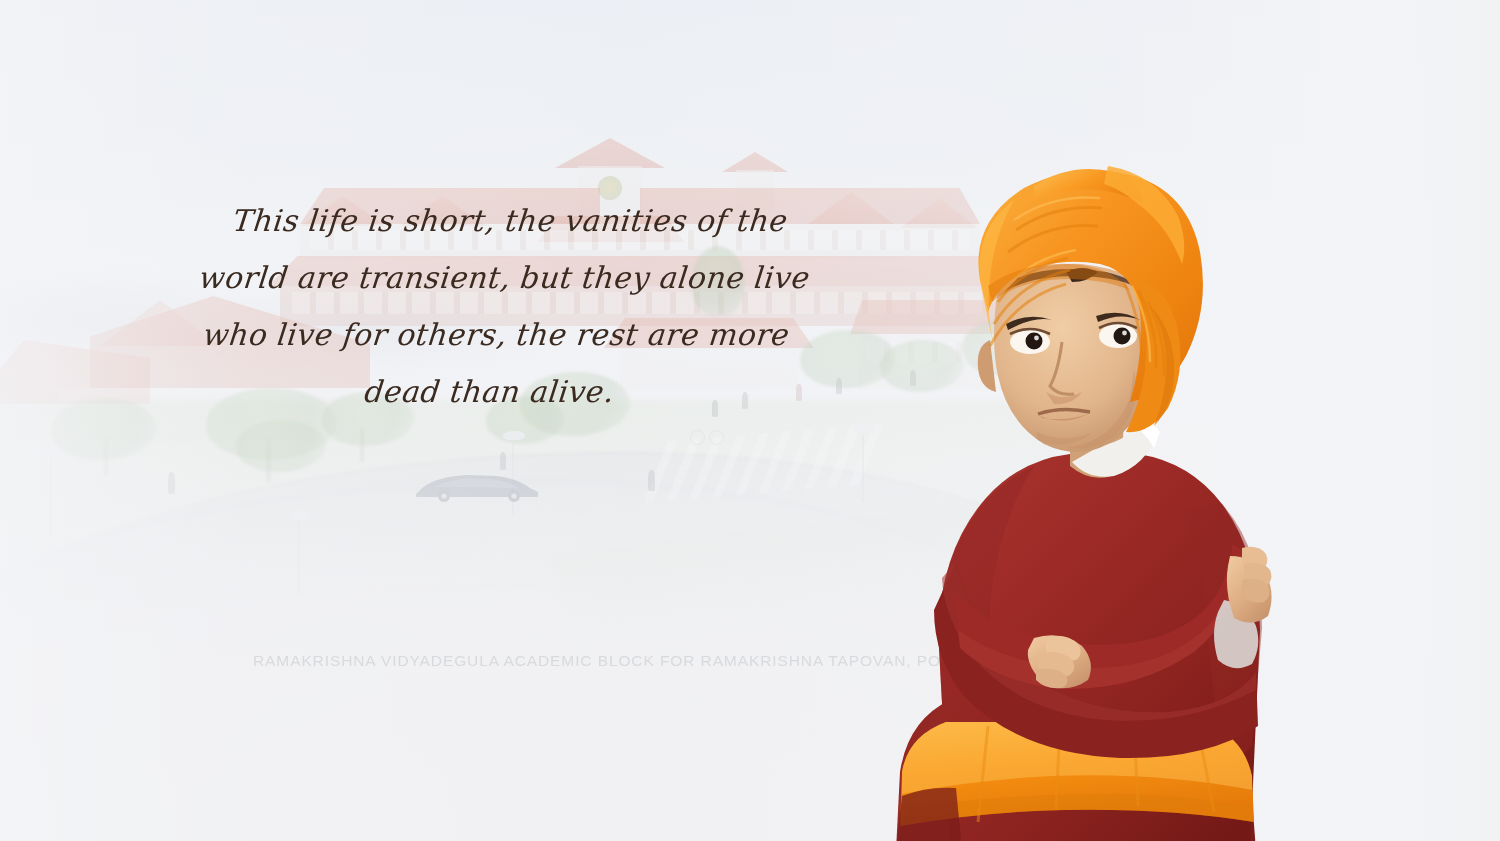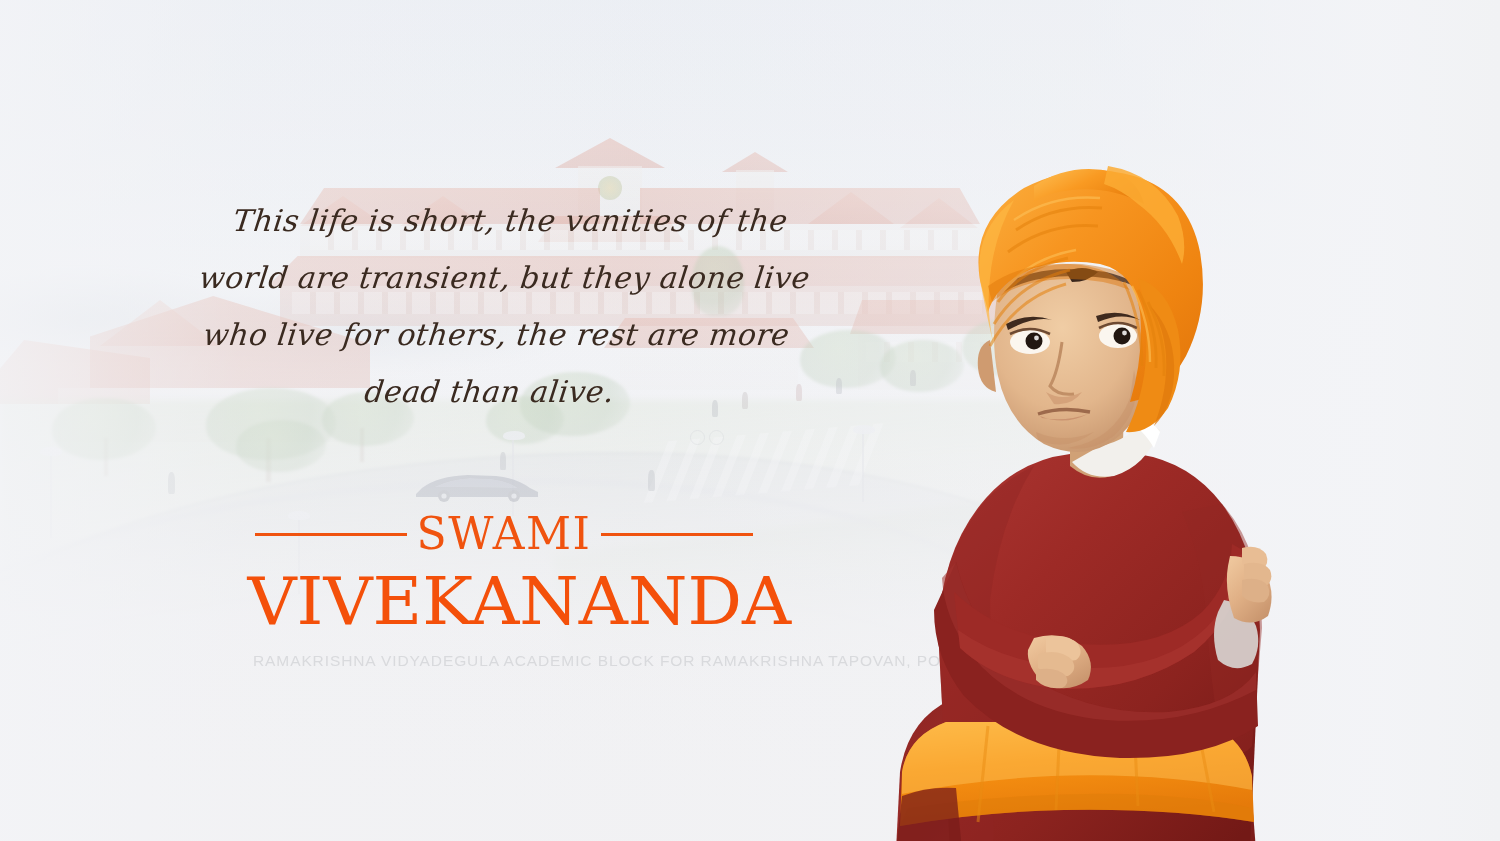--- a/index.html
+++ b/index.html
@@ -365,28 +365,20 @@
 
   <div class="caption">RAMAKRISHNA VIDYADEGULA ACADEMIC BLOCK FOR RAMAKRISHNA TAPOVAN, POLALI, BA</div>
 
   <div class="quote">
     <span class="ln">This  life is short, the vanities of the</span>
     <span class="ln">world are transient, but they alone live</span>
     <span class="ln">who live for others,  the rest are more</span>
     <span class="ln">dead than alive.</span>
   </div>
 
-  <div class="nameblock">
-    <div class="swami-row">
-      <span class="rule"></span>
-      <span class="swami">SWAMI</span>
-      <span class="rule"></span>
-    </div>
-    <div class="viveka">VIVEKANANDA</div>
-  </div>
 
   <div class="figure">
     <svg width="520" height="690" viewBox="0 0 520 690">
       <defs>
         <linearGradient id="turbanG" x1="0" y1="0" x2="1" y2="1">
           <stop offset="0%" stop-color="#fbb040"></stop>
           <stop offset="35%" stop-color="#f79520"></stop>
           <stop offset="70%" stop-color="#ef8410"></stop>
           <stop offset="100%" stop-color="#e0740b"></stop>
         </linearGradient>

